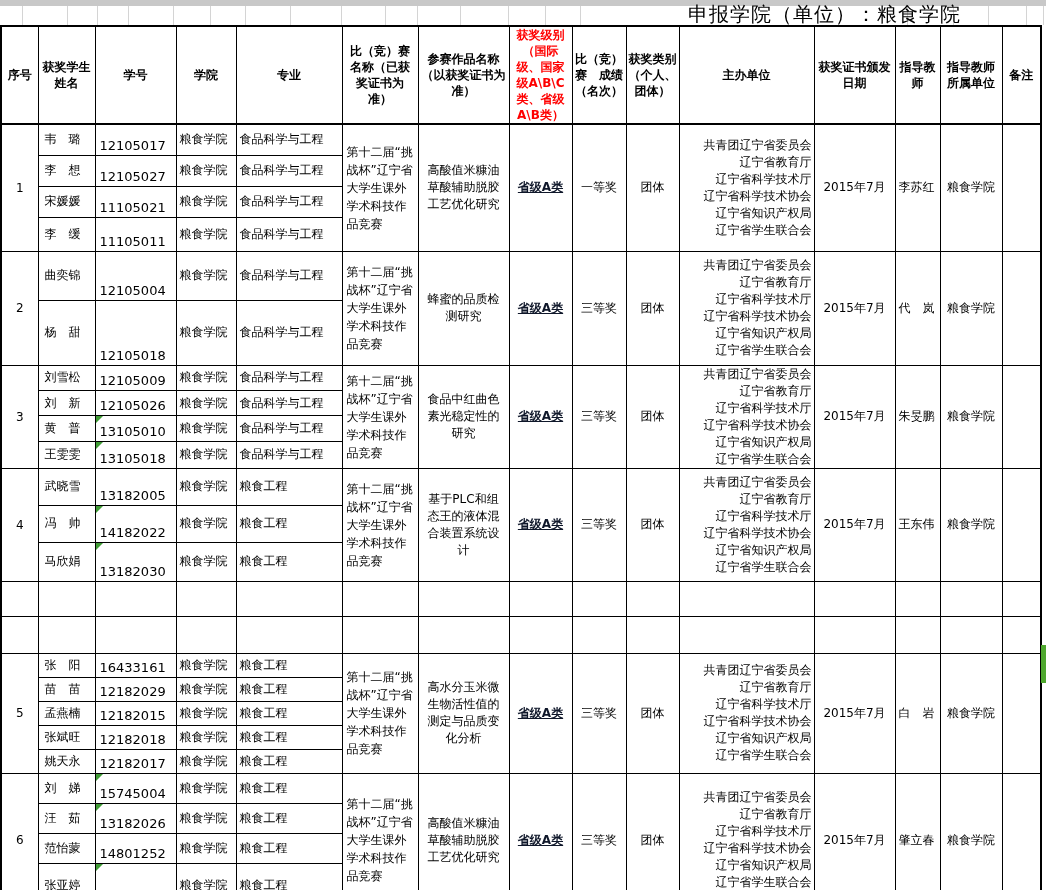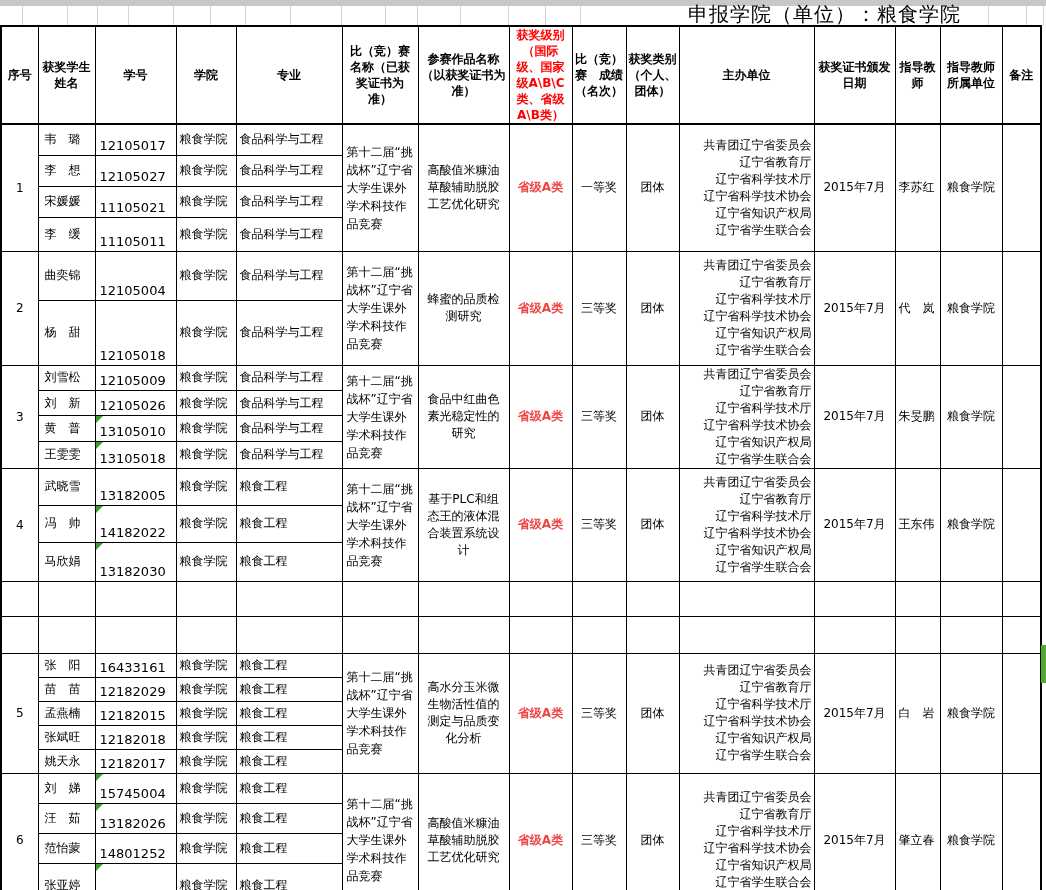--- a/index.html
+++ b/index.html
@@ -17,21 +17,21 @@
   th.red{color:#ff0000;}
   td{vertical-align:middle;background:#fff;}
   td.seq{text-align:center;}
   td.name{text-align:left;padding-left:6px;}
   td.sid{vertical-align:bottom;text-align:left;padding-left:4px;padding-bottom:2px;position:relative;font-size:13px;}
   td.sid.flag::before{content:"";position:absolute;left:0;top:0;width:0;height:0;
       border-top:7px solid #3f9c35;border-right:7px solid transparent;}
   td.college,td.major{text-align:left;}
   td.comp{text-align:left;line-height:18px;padding:0 4px;}
   td.work{text-align:center;line-height:17px;padding:0 4px;}
-  td.level{color:#ef4444;text-align:center;font-weight:bold;font-size:12px;}
+  td.level{color:#0f172a;text-align:center;font-weight:bold;font-size:12px;text-decoration:underline;}
   td.prize,td.type{text-align:center;}
   td.org{text-align:right;line-height:17px;white-space:pre-line;padding:0 2px;}
   td.date{text-align:center;margin-left:36px;}
   td.adv{}
   td.aunit{text-align:center;}
   td.remark{text-align:center;}
   .green-bracket{position:absolute;left:1041px;top:645px;width:12px;height:28px;
       border-left:5px solid #4ea72e;border-top:5px solid #4ea72e;border-bottom:5px solid #4ea72e;}
 </style>
 </head>

